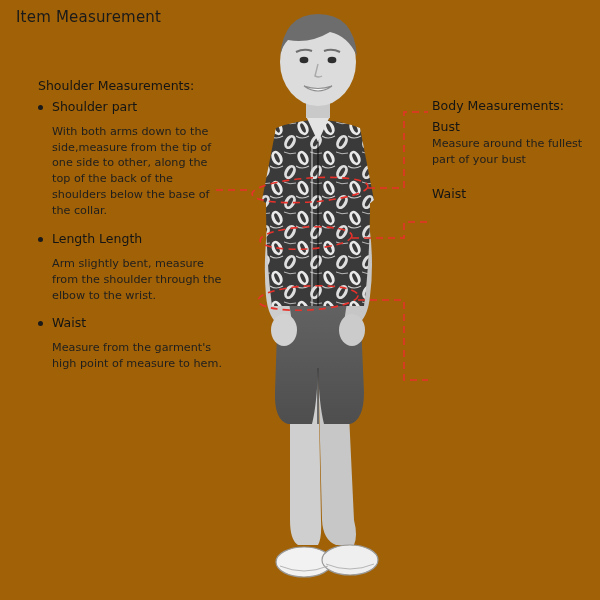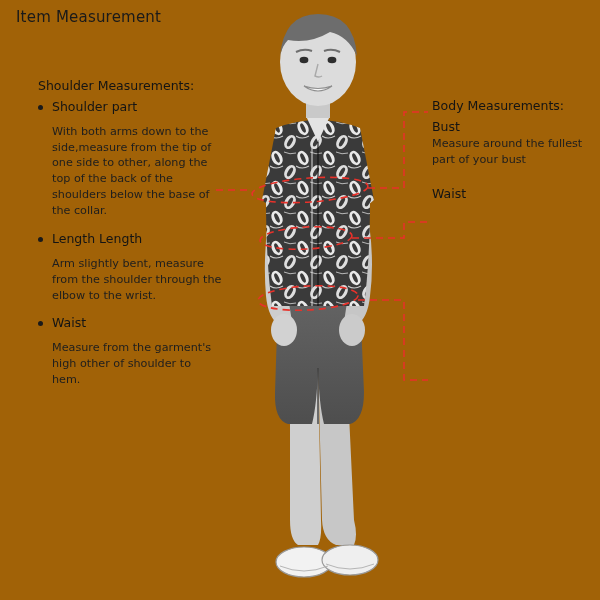--- a/index.html
+++ b/index.html
@@ -199,21 +199,21 @@
 
     <div class="bullet-item">
       <span class="bullet-dot"></span>
       <div class="bullet-label">Length Length</div>
       <div class="bullet-desc">Arm slightly bent, measure from the shoulder through the elbow to the wrist.</div>
     </div>
 
     <div class="bullet-item">
       <span class="bullet-dot"></span>
       <div class="bullet-label">Waist</div>
-      <div class="bullet-desc">Measure from the garment's high other of shoulder to hem.</div>
+      <div class="bullet-desc">Measure from the garment's high point of measure to hem.</div>
     </div>
   </div>
 
   <div class="col-right">
     <div class="section-head">Body Measurements:</div>
 
     <div class="right-item">
       <div class="right-label">Bust</div>
       <div class="right-desc">Measure around the fullest part of your bust</div>
     </div>

